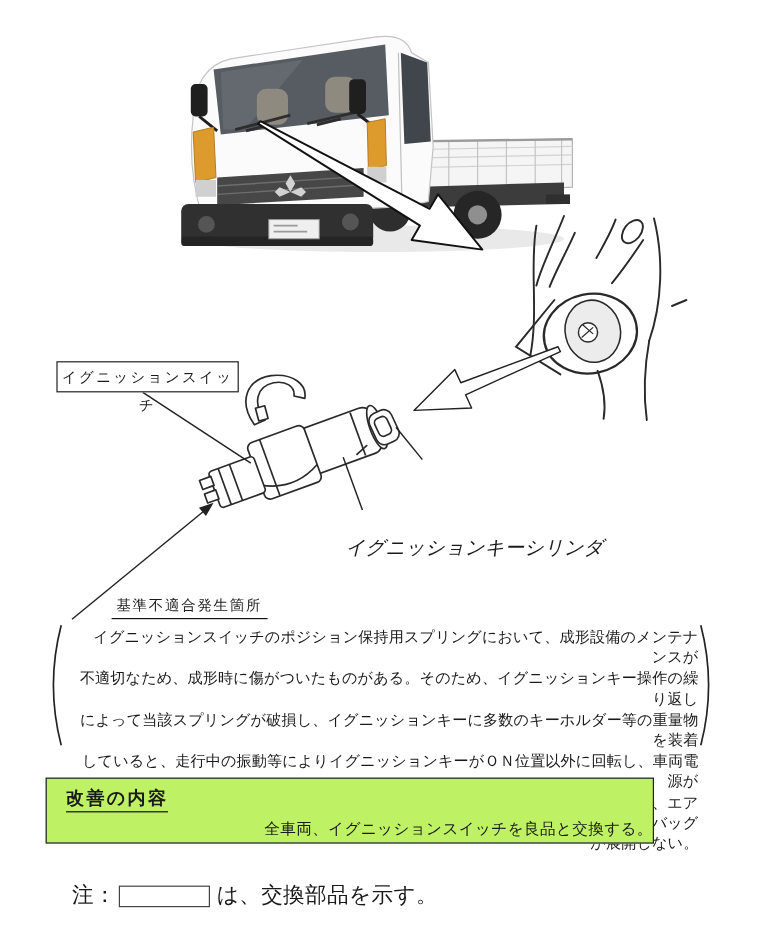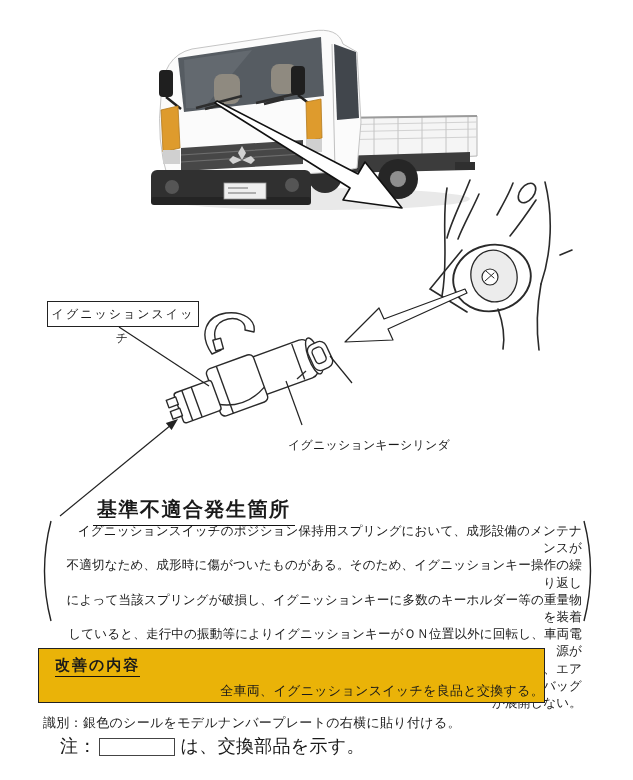--- a/index.html
+++ b/index.html
@@ -9,34 +9,34 @@
   }
   .abs{position:absolute;}
   svg{display:block;}
   .callout-box{
     left:47px;top:301px;width:150px;height:24px;
     border:1.2px solid #222;text-align:center;line-height:24px;
     font-size:12px;letter-spacing:2px;background:#fff;
   }
   .part-label{font-size:12.5px;letter-spacing:0.5px;white-space:nowrap;}
   .lbl-key{left:339px;top:388px;}
-  .lbl-cyl{left:288px;top:437px;font-size:12px;letter-spacing:0.2px;}
+  .lbl-cyl{left:288px;top:447px;font-size:16px;letter-spacing:0.2px;font-style:italic;}
   .defect-heading{
-    left:93px;top:496px;font-size:20px;font-weight:bold;letter-spacing:1.5px;
+    left:93px;top:496px;font-size:12px;font-weight:normal;letter-spacing:1.5px;
     padding:0 4px 2px 4px;border-bottom:1.8px solid #111;white-space:nowrap;
   }
   .defect-body{
     left:56px;top:523px;width:526px;
     font-size:12.6px;line-height:17.2px;white-space:pre-line;
     letter-spacing:0.1px;
     text-align:right;
   }
   .remedy-box{
     left:38px;top:648px;width:505px;height:53px;
-    border:1.4px solid #222;background:#eab308;
+    border:1.4px solid #222;background:#bef264;
   }
   .remedy-heading{
     display:inline-block;margin:7px 0 0 16px;font-size:15px;font-weight:bold;
     letter-spacing:2px;border-bottom:1.6px solid #111;padding-bottom:1px;
   }
   .remedy-body{margin:5px 0 0 30px;font-size:13px;letter-spacing:0.3px;text-align:right;}
   .ident-line{left:43px;top:714px;font-size:13px;letter-spacing:0.3px;white-space:nowrap;}
   .note-line{left:60px;top:734px;font-size:18px;letter-spacing:0.3px;white-space:nowrap;}
   .note-box{
     display:inline-block;width:74px;height:16px;border:1.3px solid #444;
@@ -183,19 +183,18 @@
 によって当該スプリングが破損し、イグニッションキーに多数のキーホルダー等の重量物を装着
 していると、走行中の振動等によりイグニッションキーがＯＮ位置以外に回転し、車両電源が
 断たれてエンジンが停止するおそれがある。なお、この状態で事故を起こした場合、エアバッグ
 が展開しない。</div>
 
   <div class="abs remedy-box">
     <div class="remedy-heading">改善の内容</div>
     <div class="remedy-body">全車両、イグニッションスイッチを良品と交換する。</div>
   </div>
 
-  <div class="abs ident-line">識別：銀色のシールをモデルナンバープレートの右横に貼り付ける。</div>
 
   <div class="abs note-line">
     <span>注：</span><span class="note-box"></span><span>は、交換部品を示す。</span>
   </div>
 
 </div>
 
 </body></html>

